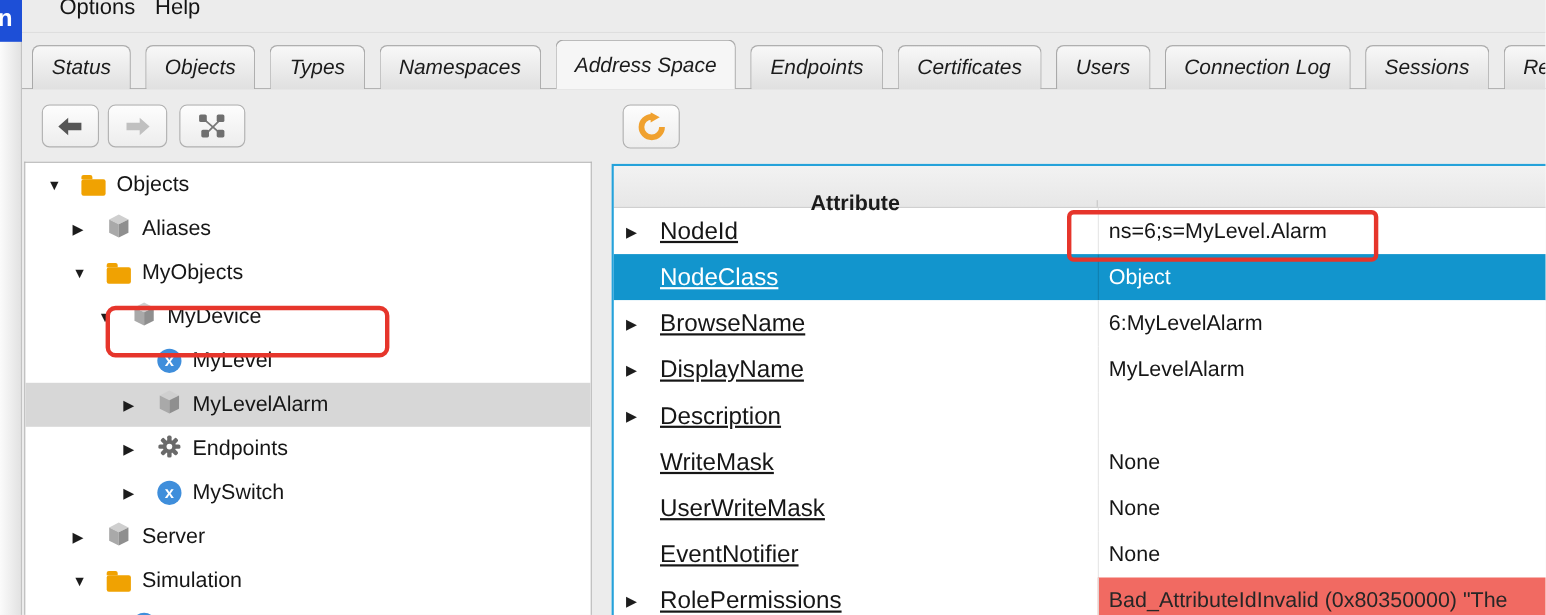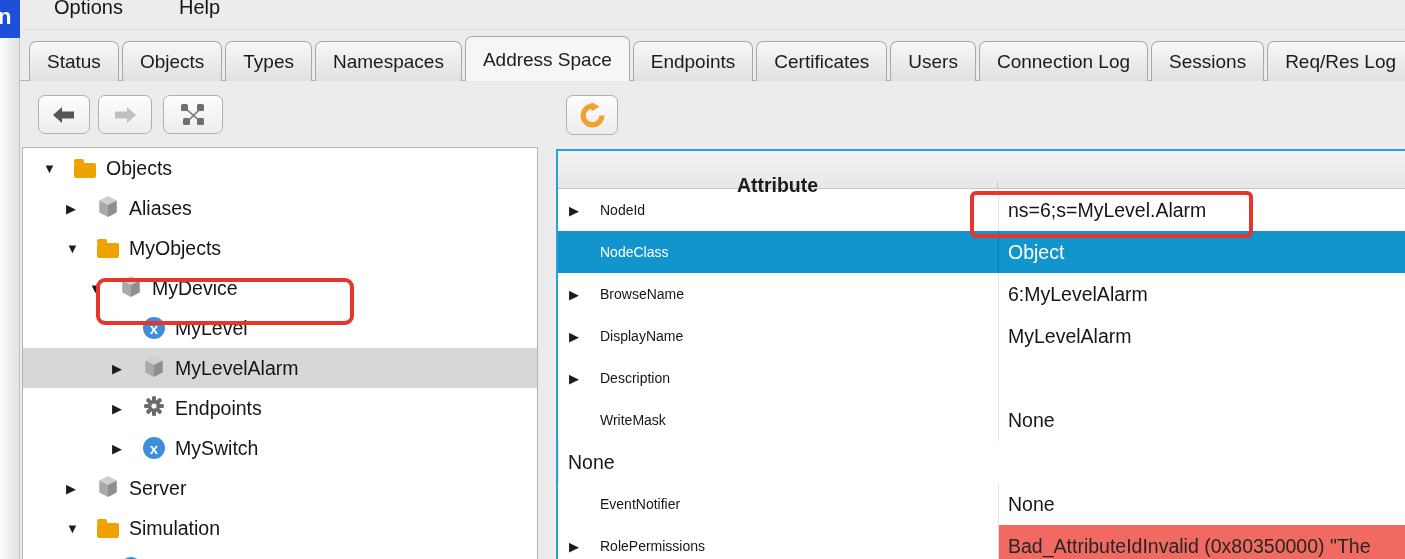--- a/index.html
+++ b/index.html
@@ -8,26 +8,26 @@
 
   
   #left-strip { position:absolute; left:0; top:0; width:20px; height:559px;
     background:linear-gradient(90deg,#fbfbfb,#e2e2e2); border-right:1px solid #c2c2c2; }
   #strip-blue { position:absolute; left:0; top:0; width:20px; height:38px; background:#1d4fd7;
     color:#fff; font-size:22px; font-weight:bold; overflow:hidden; }
   #strip-blue span { position:absolute; left:-2px; top:4px; }
 
   
   #menu-bar { position:absolute; left:20px; top:0; right:0; height:30px; background:#ececec;
-    border-bottom:1px solid #dedede; display:flex; padding-left:34px; gap:56px; overflow:hidden; }
+    border-bottom:1px solid #dedede; display:flex; padding-left:34px; gap:18px; overflow:hidden; }
   .menu-item { font-size:20px; color:#141414; margin-top:-6px; line-height:26px; }
 
   
   #tab-bar { position:absolute; left:20px; right:0; top:35px; height:46px;
-    display:flex; align-items:flex-end; padding-left:9px; gap:3px; overflow:hidden; z-index:2; }
+    display:flex; align-items:flex-end; padding-left:9px; gap:13px; overflow:hidden; z-index:2;font-style:italic; }
   .tab { height:40px; padding:0 17px; display:flex; align-items:center; justify-content:center;
     background:linear-gradient(#f8f8f8,#e0e0e0); border:1px solid #a9a9a9; border-bottom:none;
     border-radius:7px 7px 0 0; font-size:19px; color:#1b1b1b; white-space:nowrap; }
   .tab.active { height:46px; background:#f6f6f6; position:relative; z-index:3; margin-bottom:-1px; }
 
   
   #content { position:absolute; left:20px; right:0; top:80px; bottom:0;
     background:#ececec; border-top:1px solid #b3b3b3; }
 
   
@@ -64,21 +64,21 @@
   #attr-table { position:absolute; left:536px; top:68px; width:900px; height:520px;
     background:#fff; border:2px solid #25a2da; overflow:hidden; }
   #attr-head { height:38px; display:flex; background:linear-gradient(#f2f2f2,#e7e7e7);
     border-bottom:1px solid #c6c6c6; }
   .hcol1 { width:440px; display:flex; align-items:center; justify-content:center;
     font-weight:bold; font-size:19.5px; color:#1b1b1b; border-right:1px solid #c6c6c6;margin-top:31px; }
   .hcol2 { flex:1; }
   .attr-row { height:42px; display:flex; background:#fff; }
   .acol1 { width:440px; display:flex; align-items:center; padding-left:11px; }
   .acol1 .exp { width:31px; font-size:13px; }
-  .aname { font-size:14px; color:#161616; }
+  .aname { font-size:22px; color:#161616;text-decoration:underline; }
   .acol2 { flex:1; display:flex; align-items:center; padding-left:9px;
     border-left:1px solid #e6e6e6; font-size:19.5px; color:#161616;
     white-space:nowrap; overflow:hidden; }
   .attr-row.selected { background:#1295cd; }
   .attr-row.selected .aname, .attr-row.selected .acol2 { color:#fff; }
   .attr-row.selected .acol2 { border-left-color:rgba(0,0,0,.15); }
   .acol2.error { background:#f16a62; color:#262626; border-left-color:#e0e0e0; }
 </style>
 </head>
 <body>
@@ -308,20 +308,24 @@
           <div class="acol2"></div>
         </div>
         <div class="attr-row">
           <div class="acol1">
             <span class="exp"></span>
             <span class="aname">WriteMask</span>
           </div>
           <div class="acol2">None</div>
         </div>
         <div class="attr-row">
+          <div class="acol1">
+            <span class="exp"></span>
+            <span class="aname">UserWriteMask</span>
+          </div>
           <div class="acol2">None</div>
         </div>
         <div class="attr-row">
           <div class="acol1">
             <span class="exp"></span>
             <span class="aname">EventNotifier</span>
           </div>
           <div class="acol2">None</div>
         </div>
         <div class="attr-row">

